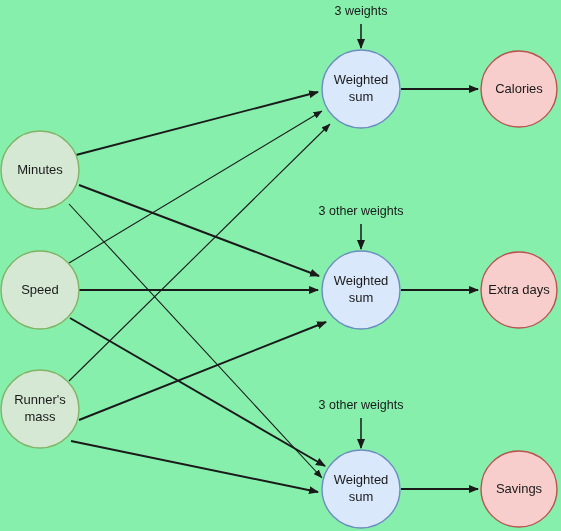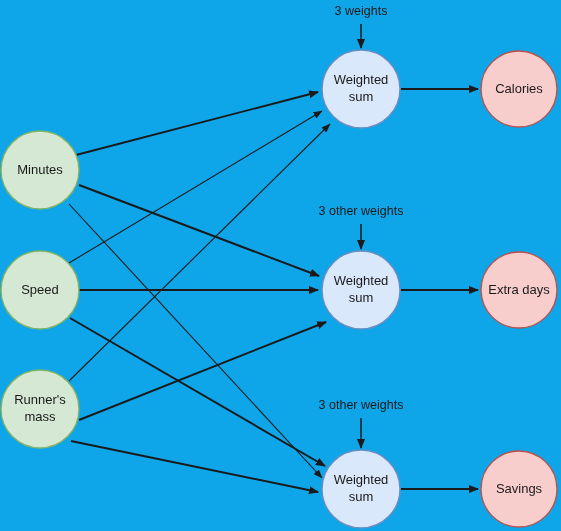--- a/index.html
+++ b/index.html
@@ -8,21 +8,21 @@
     padding: 0;
     background: #ffffff;
   }
   body {
     font-family: "Liberation Sans", sans-serif;
   }
   #diagram-canvas {
     position: relative;
     width: 561px;
     height: 531px;
-    background: #0ea5e9;
+    background: #86efac;
     overflow: hidden;
   }
   #diagram-canvas svg {
     position: absolute;
     top: 0;
     left: 0;
     width: 561px;
     height: 531px;
   }
   .node-label {

